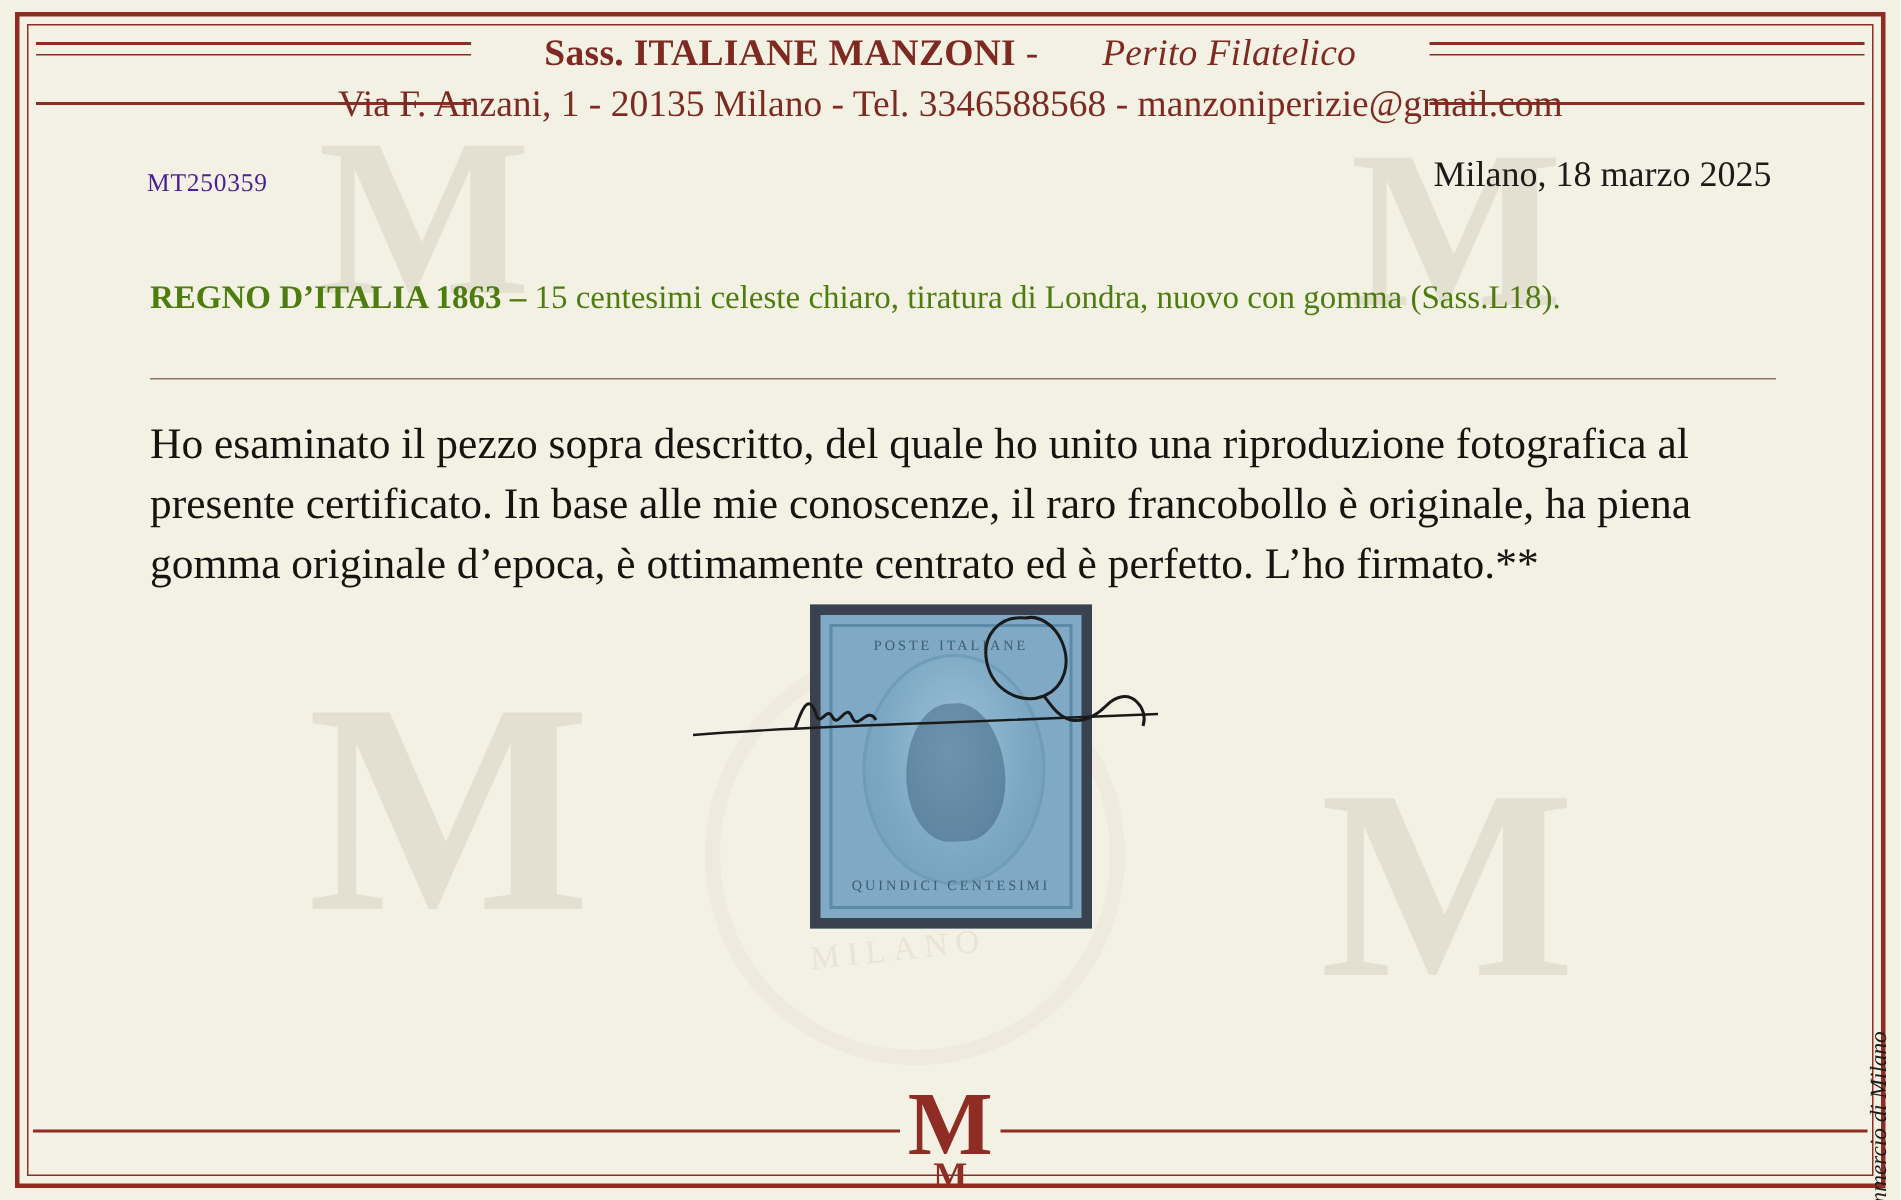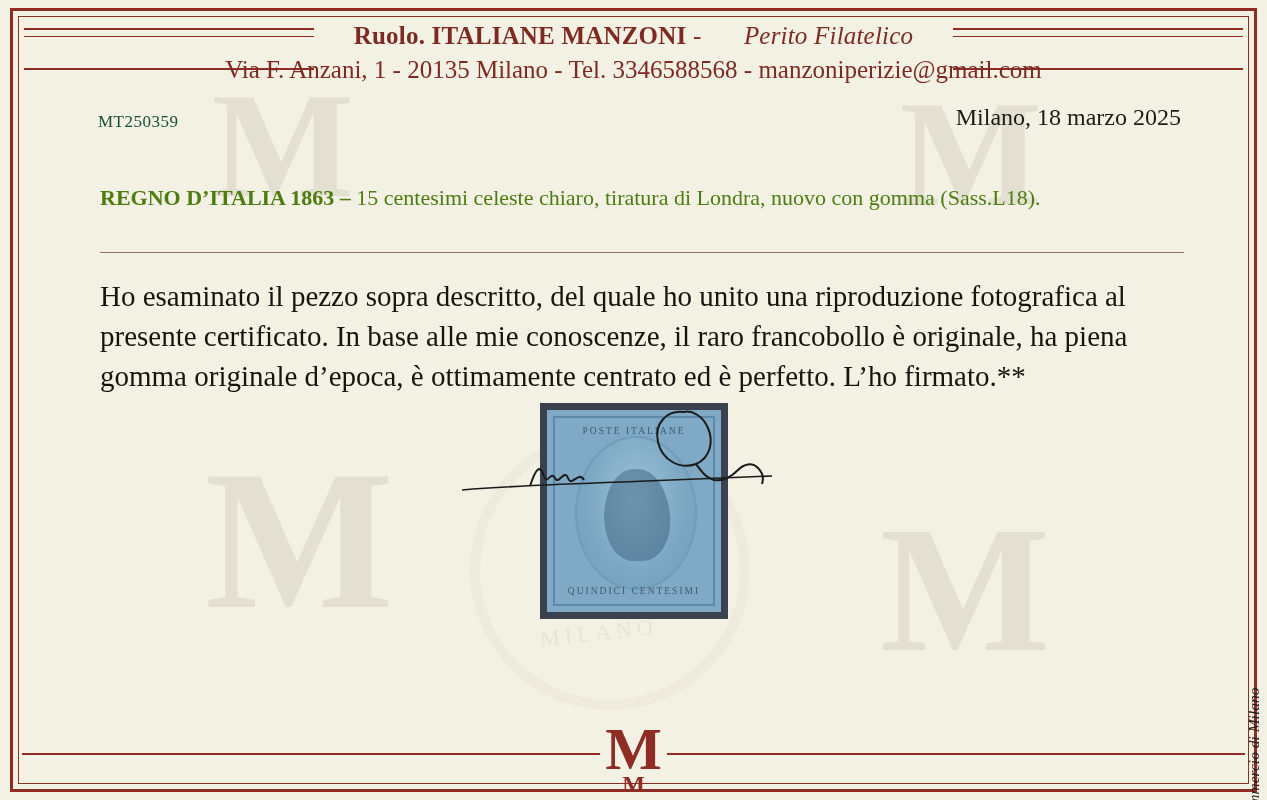--- a/index.html
+++ b/index.html
@@ -100,21 +100,21 @@
     font-family: "Liberation Serif", serif;
     transform: rotate(-6deg);
   }
 
   
   .refno {
     position: absolute;
     left: 98px; top: 112px;
     font-size: 17px;
     letter-spacing: .5px;
-    color: #14532d;
+    color: #4c1d95;
   }
   .place-date {
     position: absolute;
     right: 86px; top: 104px;
     font-size: 24px;
     color: #1d1a17;
   }
   .title {
     position: absolute;
     left: 100px; top: 150px;
@@ -261,21 +261,21 @@
   <div class="header">
     <div class="header-rules">
       <div class="rule" style="left:0;top:8px;width:290px;"></div>
       <div class="rule thin" style="left:0;top:16px;width:290px;"></div>
       <div class="rule" style="right:0;top:8px;width:290px;"></div>
       <div class="rule thin" style="right:0;top:16px;width:290px;"></div>
       <div class="rule" style="left:0;top:48px;width:290px;"></div>
       <div class="rule" style="right:0;top:48px;width:290px;"></div>
     </div>
     <div class="hdr-name">
-      <span class="b">Ruolo. </span><span class="b">ITALIANE MANZONI</span><span> - </span><span class="i">Perito Filatelico</span>
+      <span class="b">Sass. </span><span class="b">ITALIANE MANZONI</span><span> - </span><span class="i">Perito Filatelico</span>
     </div>
     <div class="hdr-sub">Via F. Anzani, 1 - 20135 Milano - Tel. 3346588568 - manzoniperizie@gmail.com</div>
   </div>
 
   <div class="refno">MT250359</div>
   <div class="place-date">Milano, 18 marzo 2025</div>
 
   <div class="title">
     <b>REGNO D’ITALIA 1863 – </b><span>15 centesimi celeste chiaro, tiratura di Londra, nuovo con gomma (Sass.L18).</span>
   </div>

